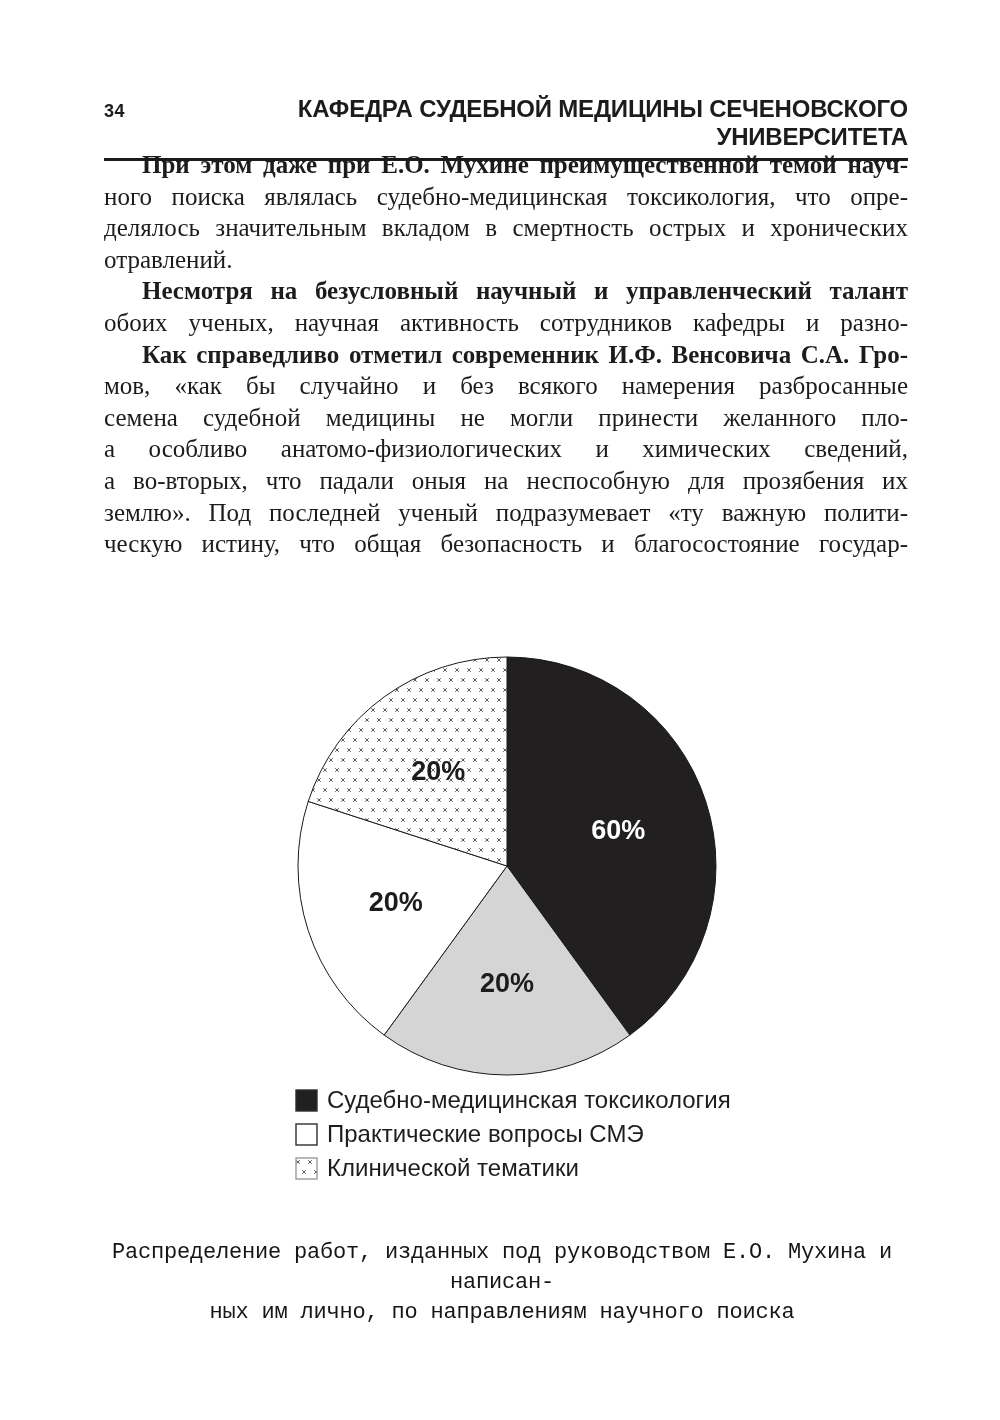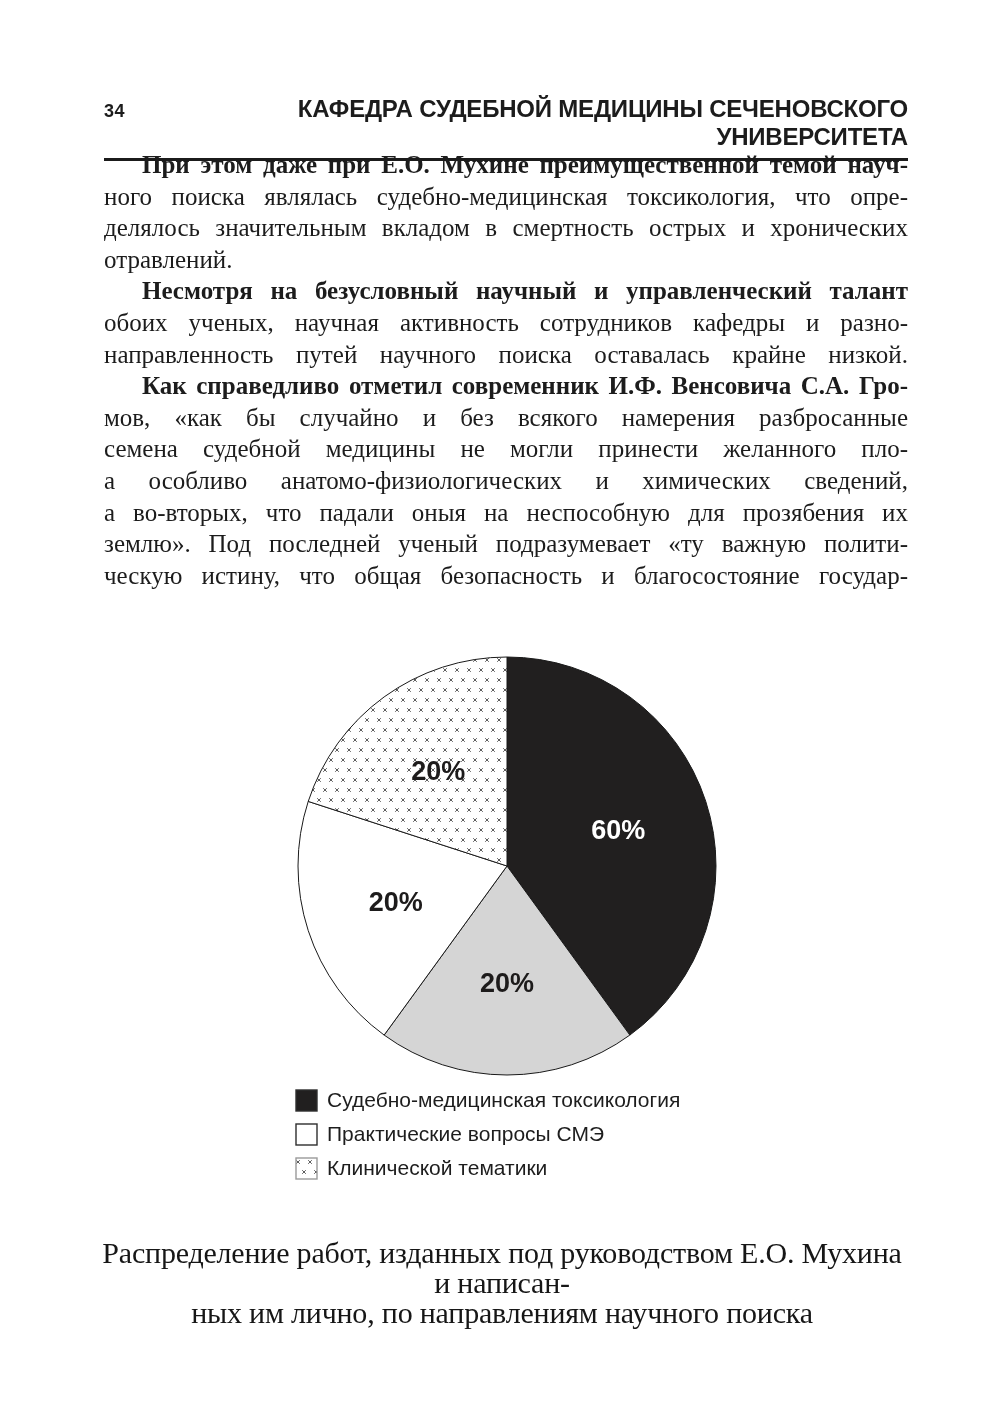--- a/index.html
+++ b/index.html
@@ -23,28 +23,28 @@
   }
   .line{white-space:normal;}
   .line.just{text-align:justify;text-align-last:justify;}
   .line.indent{text-indent:38px;font-weight:bold;}
   
   .pie-wrap{position:absolute;left:286px;top:645px;width:442px;height:442px;}
   .pie-label{font-family:"Liberation Sans",sans-serif;font-weight:bold;font-size:27px;}
   
   .legend{
     position:absolute;left:295px;top:1083px;
-    font-family:"Liberation Sans",sans-serif;font-size:21px;color:#1d1d1d;
+    font-family:"Liberation Sans",sans-serif;font-size:24px;color:#1d1d1d;
   }
   .legend-row{display:flex;align-items:center;height:34px;}
   .legend-row svg{margin-right:9px;flex:0 0 auto;display:block;}
   
   .caption{
     position:absolute;left:100px;width:804px;top:1238px;text-align:center;
-    font-family:Liberation Serif, serif;font-size:30px;line-height:30px;
+    font-family:Liberation Mono, monospace;font-size:22px;line-height:30px;
     color:#161616;letter-spacing:-0.2px;
   }
   .defs-holder{position:absolute;width:0;height:0;overflow:hidden;}
 </style>
 </head>
 <body>
 
 <svg class="defs-holder" aria-hidden="true">
   <defs>
     <pattern id="xpat" width="12" height="20" patternUnits="userSpaceOnUse">
@@ -64,21 +64,20 @@
   <div class="body-text">
       <div>
         <div class="line indent just">При этом даже при Е.О. Мухине преимущественной темой науч-</div>
         <div class="line just">ного поиска являлась судебно-медицинская токсикология, что опре-</div>
         <div class="line just">делялось значительным вкладом в смертность острых и хронических</div>
         <div class="line">отравлений.</div>
       </div>
       <div>
         <div class="line indent just">Несмотря на безусловный научный и управленческий талант</div>
         <div class="line just">обоих ученых, научная активность сотрудников кафедры и разно-</div>
-        <div class="line just">направленность путей научного поиска оставалась крайне низкой.</div>
       </div>
       <div>
         <div class="line indent just">Как справедливо отметил современник И.Ф. Венсовича С.А. Гро-</div>
         <div class="line just">мов, «как бы случайно и без всякого намерения разбросанные</div>
         <div class="line just">семена судебной медицины не могли принести желанного пло-</div>
         <div class="line just">а особливо анатомо-физиологических и химических сведений,</div>
         <div class="line just">а во-вторых, что падали оныя на неспособную для прозябения их</div>
         <div class="line just">землю». Под последней ученый подразумевает «ту важную полити-</div>
         <div class="line just">ческую истину, что общая безопасность и благосостояние государ-</div>
       </div>

